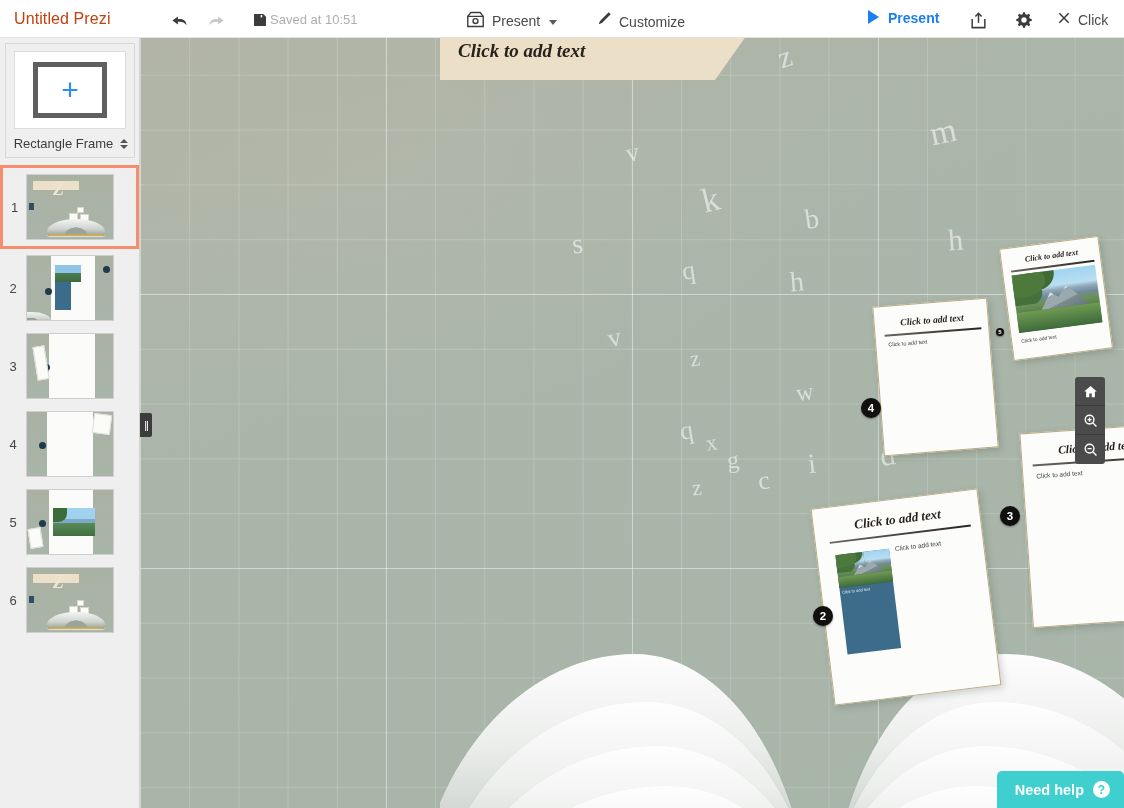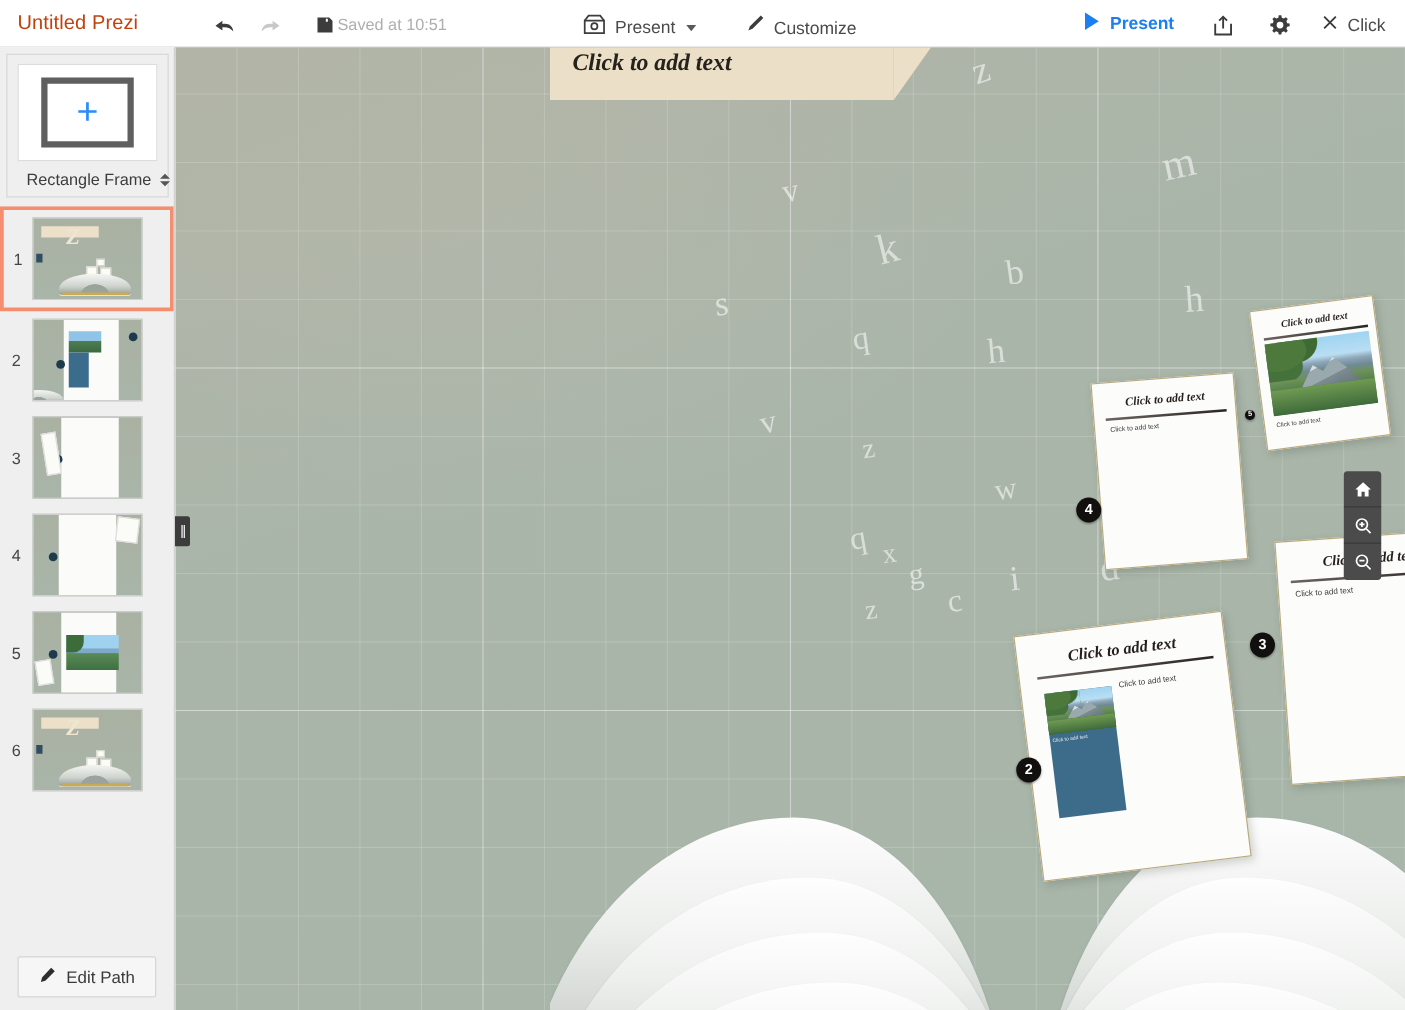--- a/index.html
+++ b/index.html
@@ -90,21 +90,21 @@
   #frame-rect {
     width: 74px; height: 56px;
     border: 5px solid #5f5f5f;
     display: flex; align-items: center; justify-content: center;
   }
   #frame-plus {
     font-size: 30px; line-height: 1; color: #2d8cf5; font-weight: 300;
   }
   #frame-label-row {
     position: absolute; left: 0; top: 92px; width: 130px;
-    display: flex; align-items: center; justify-content: flex-end; gap: 7px;
+    display: flex; align-items: center; justify-content: center; gap: 7px;
     font-size: 13px; color: #3c3c3c; cursor: pointer;
   }
   #frame-spinner { display: flex; flex-direction: column; gap: 2px; }
   .spin-up {
     width: 0; height: 0;
     border-left: 4px solid transparent; border-right: 4px solid transparent;
     border-bottom: 4px solid #555;
   }
   .spin-dn {
     width: 0; height: 0;
@@ -569,30 +569,20 @@
           <i style="left:10px;top:0;width:7px;height:6px;"></i>
           <i style="left:2px;top:6px;width:9px;height:9px;"></i>
           <i style="left:13px;top:7px;width:9px;height:10px;"></i>
         </span>
         <span class="mini-book"></span>
       </span>
     </div>
 
   </div>
 
-  <div id="edit-path-wrap">
-    <div id="edit-path-btn">
-      <span>
-        <svg width="14" height="14" viewBox="0 0 24 24" fill="#2e2e2e">
-          <path d="M17 2 L22 7 L9 20 L3 21.5 L4.5 15.5 Z M16.2 5.3 L18.7 7.8"></path>
-        </svg>
-      </span>
-      <span>Edit Path</span>
-    </div>
-  </div>
 
 </div>
 
 <div id="canvas">
   <div id="canvas-texture"></div>
   <div id="canvas-grid"></div>
 
   <div id="letters-layer">
       <span class="bg-letter" style="left: 638px; top: 4px; font-size: 30px; transform: rotate(-18deg);">z</span>
       <span class="bg-letter" style="left: 790px; top: 77px; font-size: 34px; transform: rotate(-12deg);">m</span>
@@ -704,14 +694,18 @@
         <path d="M16 16 L21.5 21.5"></path>
         <path d="M7.2 10.5 h6.6"></path>
       </svg>
     </div>
   </div>
 
   <div id="collapse-handle">
     <span>||</span>
   </div>
 
+  <div id="need-help">
+    <span>Need help</span>
+    <span id="help-q">?</span>
+  </div>
 
 </div>
 
 </body></html>

